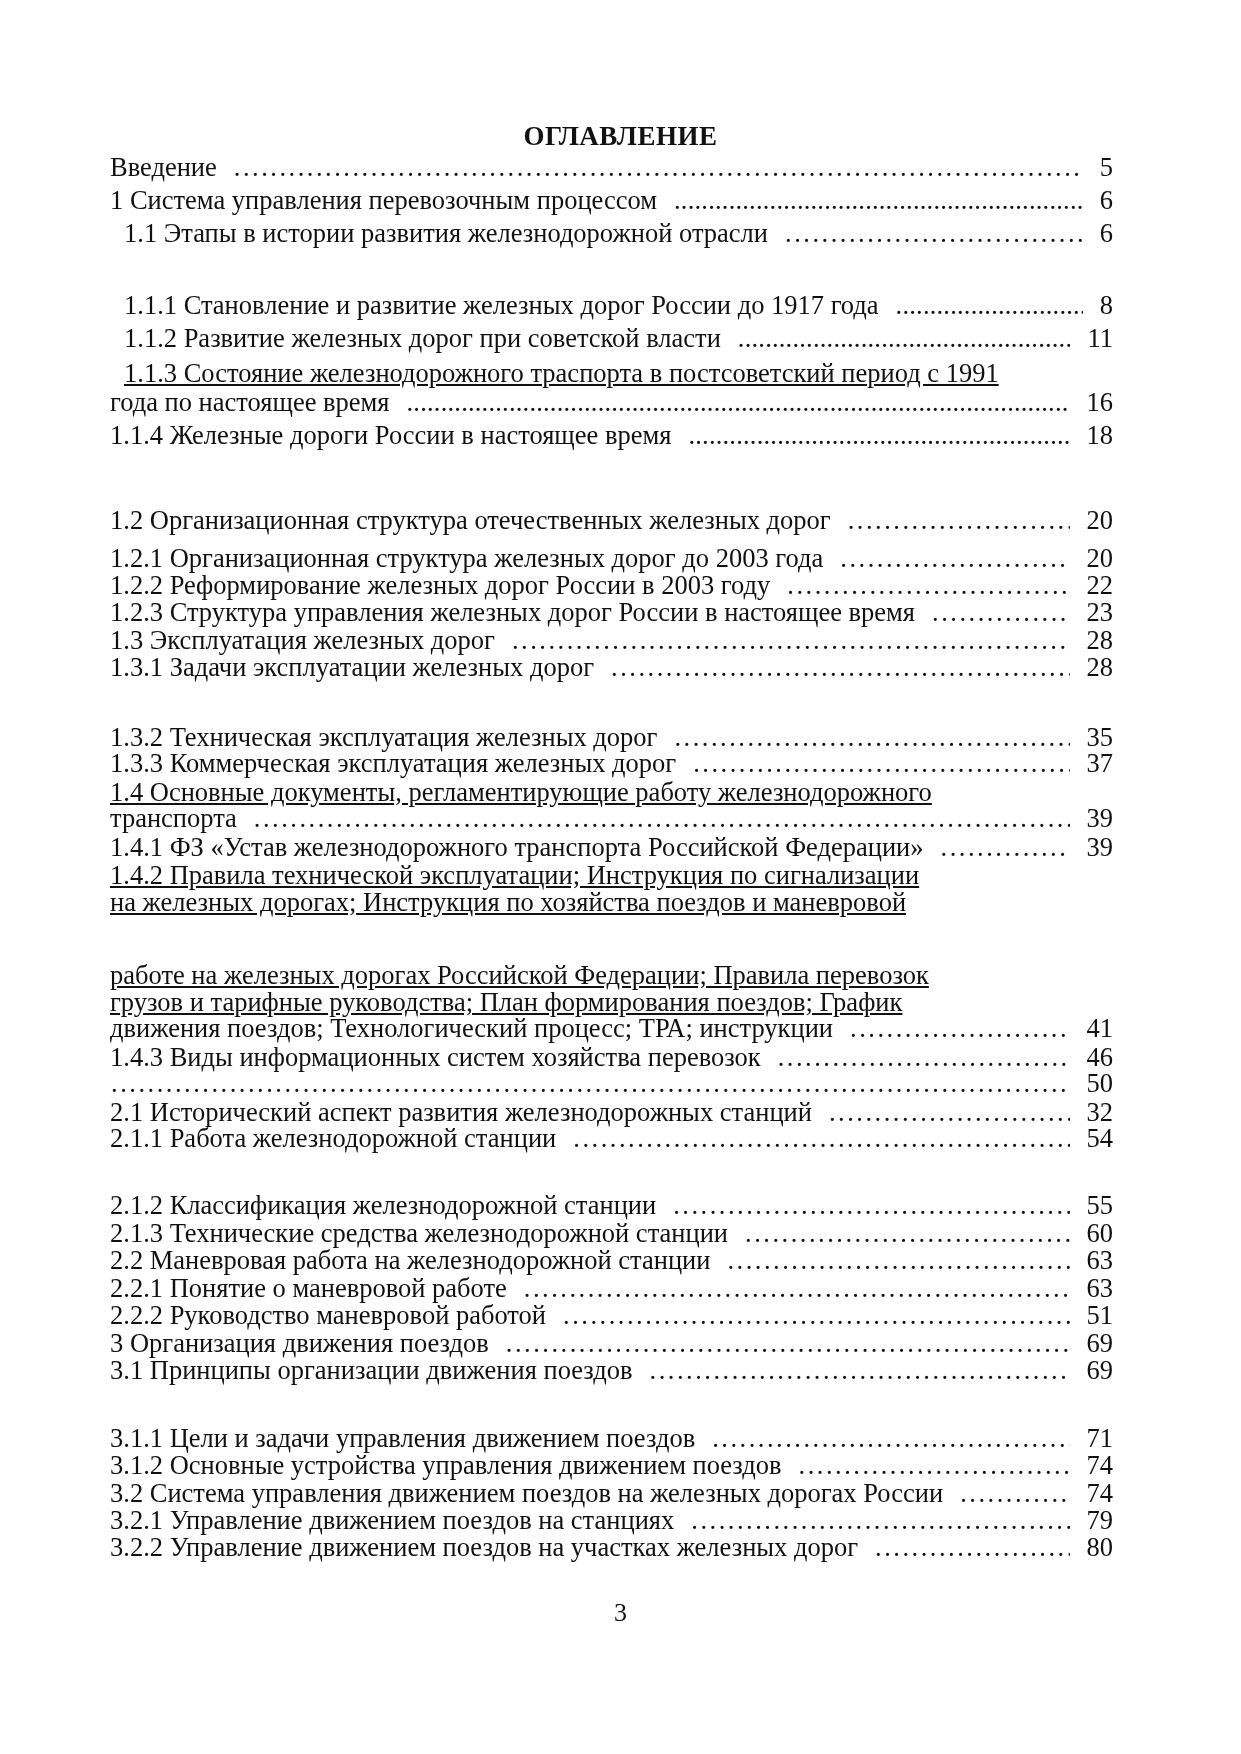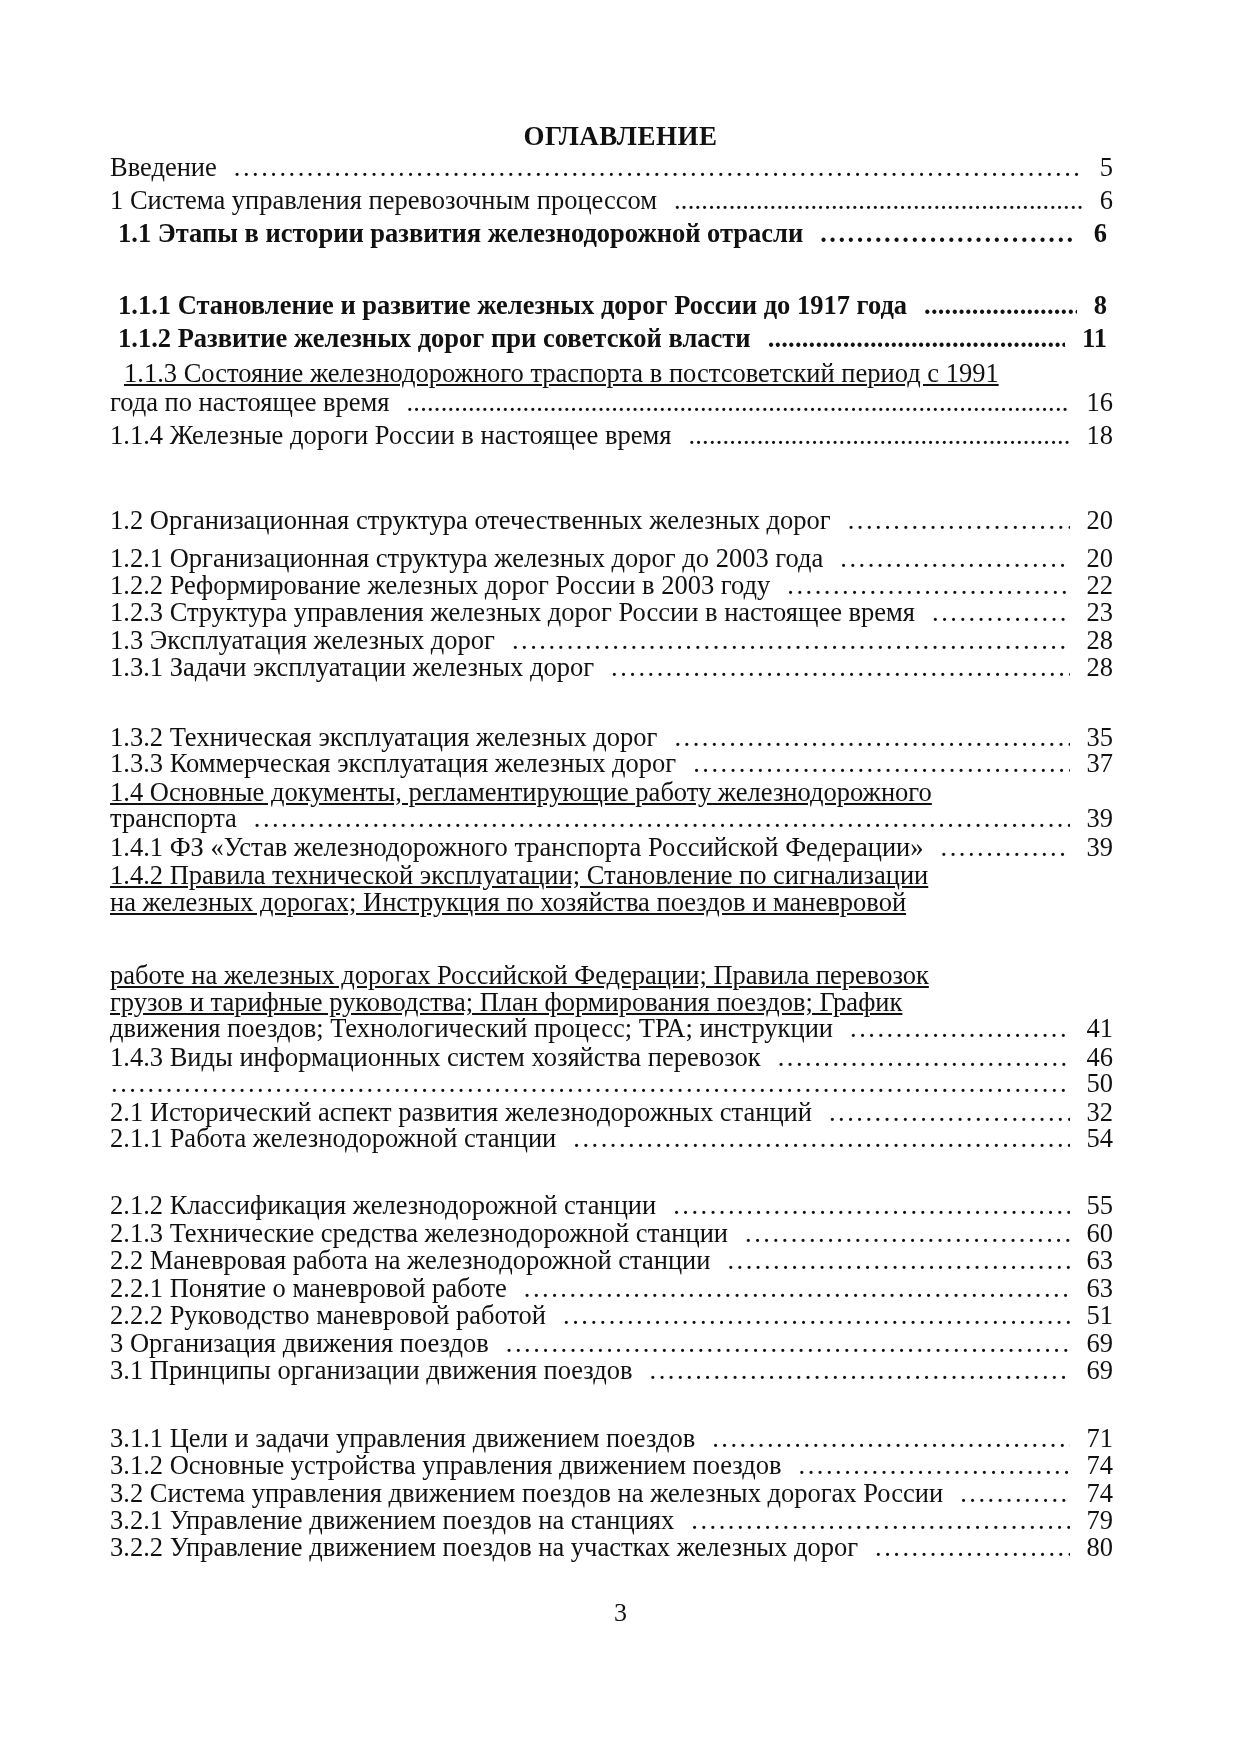--- a/index.html
+++ b/index.html
@@ -8,21 +8,21 @@
   .page { position: absolute; left: 0; top: 0; width: 1241px; height: 1754px; background: #ffffff; }
   .title { position: absolute; left: 0; width: 1241px; top: 120px; text-align: center;
            font-weight: bold; font-size: 27px; line-height: 32px; letter-spacing: 0.5px; }
   .line { position: absolute; left: 110px; width: 1003px; font-size: 26.5px; line-height: 30px;
           white-space: nowrap; display: flex; align-items: baseline; gap: 16px; }
   .line .txt { flex: 0 0 auto; }
   .line .lead { flex: 1 1 auto; overflow: hidden; white-space: nowrap; margin: 0 1px; }
   .line .lead::after { content: "........................................................................................................................................................................................................................................................"; letter-spacing: 2.5px; }
   .line.fine .lead::after { letter-spacing: 0.2px; }
   .line .num { flex: 0 0 auto; }
-  .indent { padding-left: 14px; width: 989px; left: 104px; font-weight: bold; }
+  .indent { padding-left: 14px; width: 989px; left: 110px; }
   .cont { position: absolute; left: 110px; font-size: 26.5px; line-height: 30px; white-space: nowrap; text-decoration: underline; }
   .pageno { position: absolute; left: 0; width: 1241px; top: 1598px; text-align: center;
             font-size: 26px; line-height: 30px; }
 </style>
 </head>
 <body>
 
 <div class="page">
 
   <div class="title">ОГЛАВЛЕНИЕ</div>
@@ -124,21 +124,21 @@
     <span class="lead"></span>
     <span class="num">39</span>
   </div>
 
   <div class="line" style="top:832px">
     <span class="txt">1.4.1 ФЗ «Устав железнодорожного транспорта Российской Федерации»</span>
     <span class="lead"></span>
     <span class="num">39</span>
   </div>
 
-  <div class="cont" style="top:860px">1.4.2 Правила технической эксплуатации; Становление по сигнализации</div>
+  <div class="cont" style="top:860px">1.4.2 Правила технической эксплуатации; Инструкция по сигнализации</div>
   <div class="cont" style="top:887px">на железных дорогах; Инструкция по хозяйства поездов и маневровой</div>
   <div class="cont" style="top:960px">работе на железных дорогах Российской Федерации; Правила перевозок</div>
   <div class="cont" style="top:987px">грузов и тарифные руководства; План формирования поездов; График</div>
   <div class="line" style="top:1013px">
     <span class="txt">движения поездов; Технологический процесс; ТРА; инструкции</span>
     <span class="lead"></span>
     <span class="num">41</span>
   </div>
 
   <div class="line" style="top:1042px">

